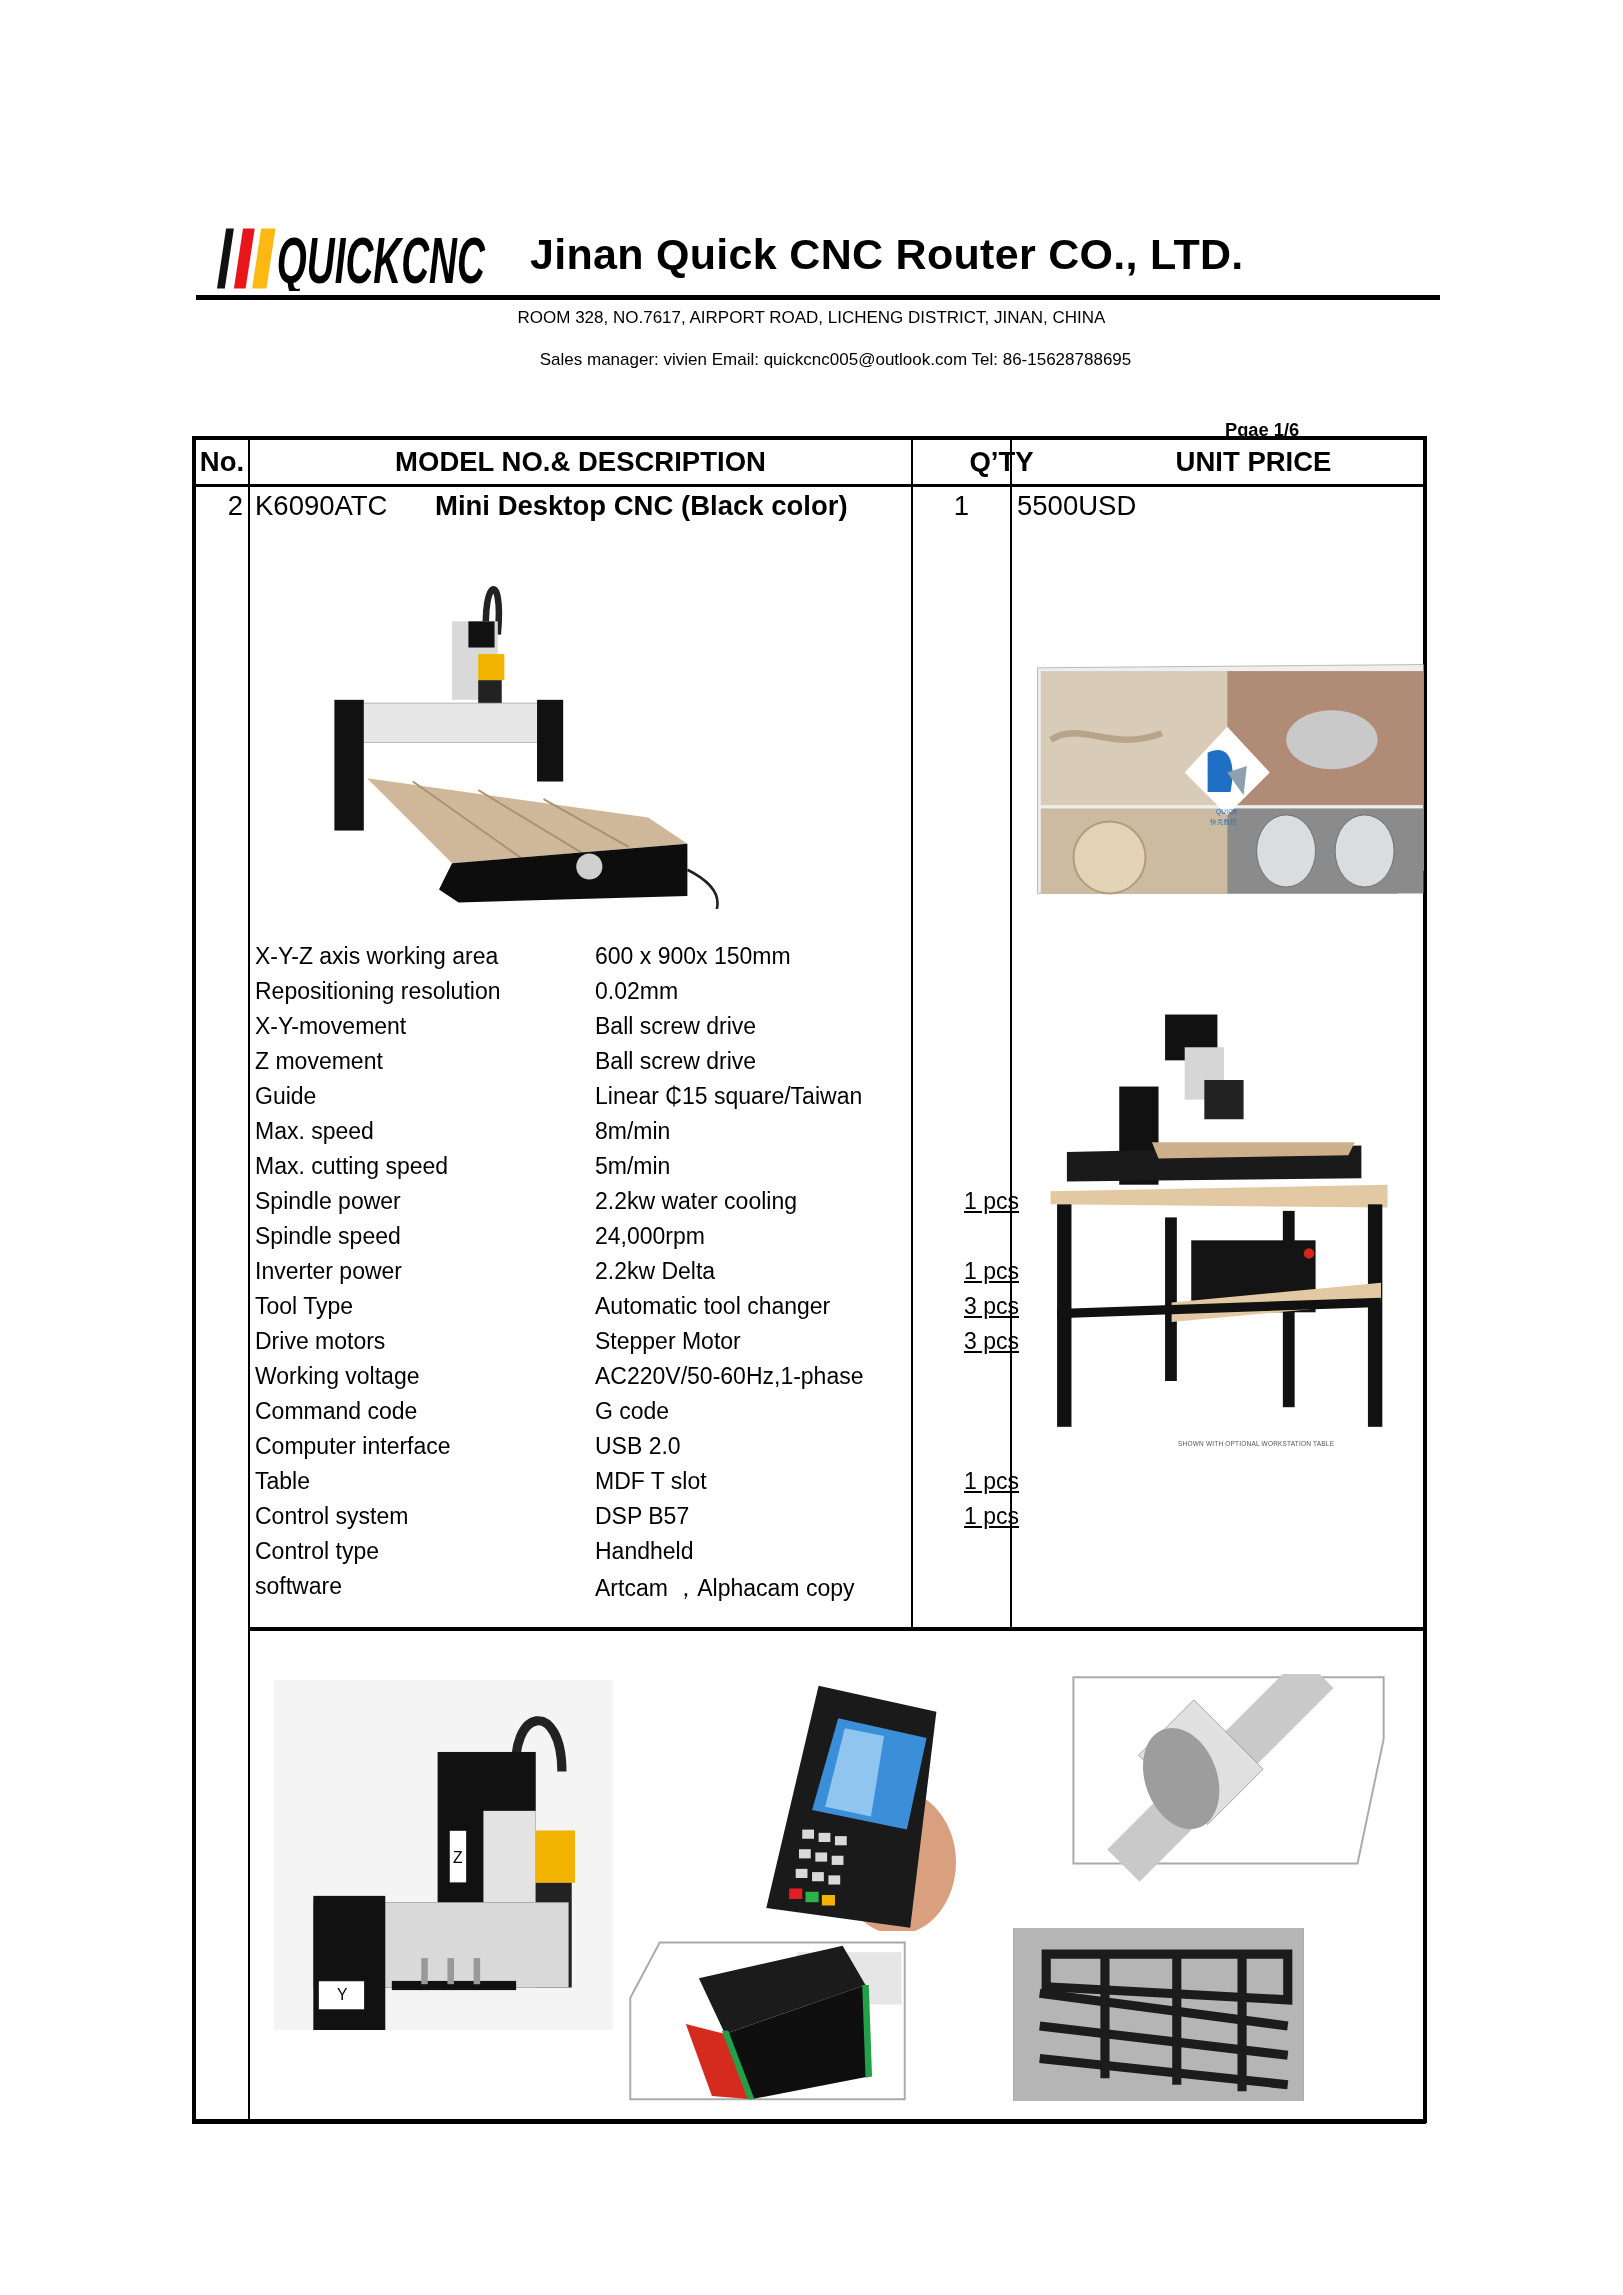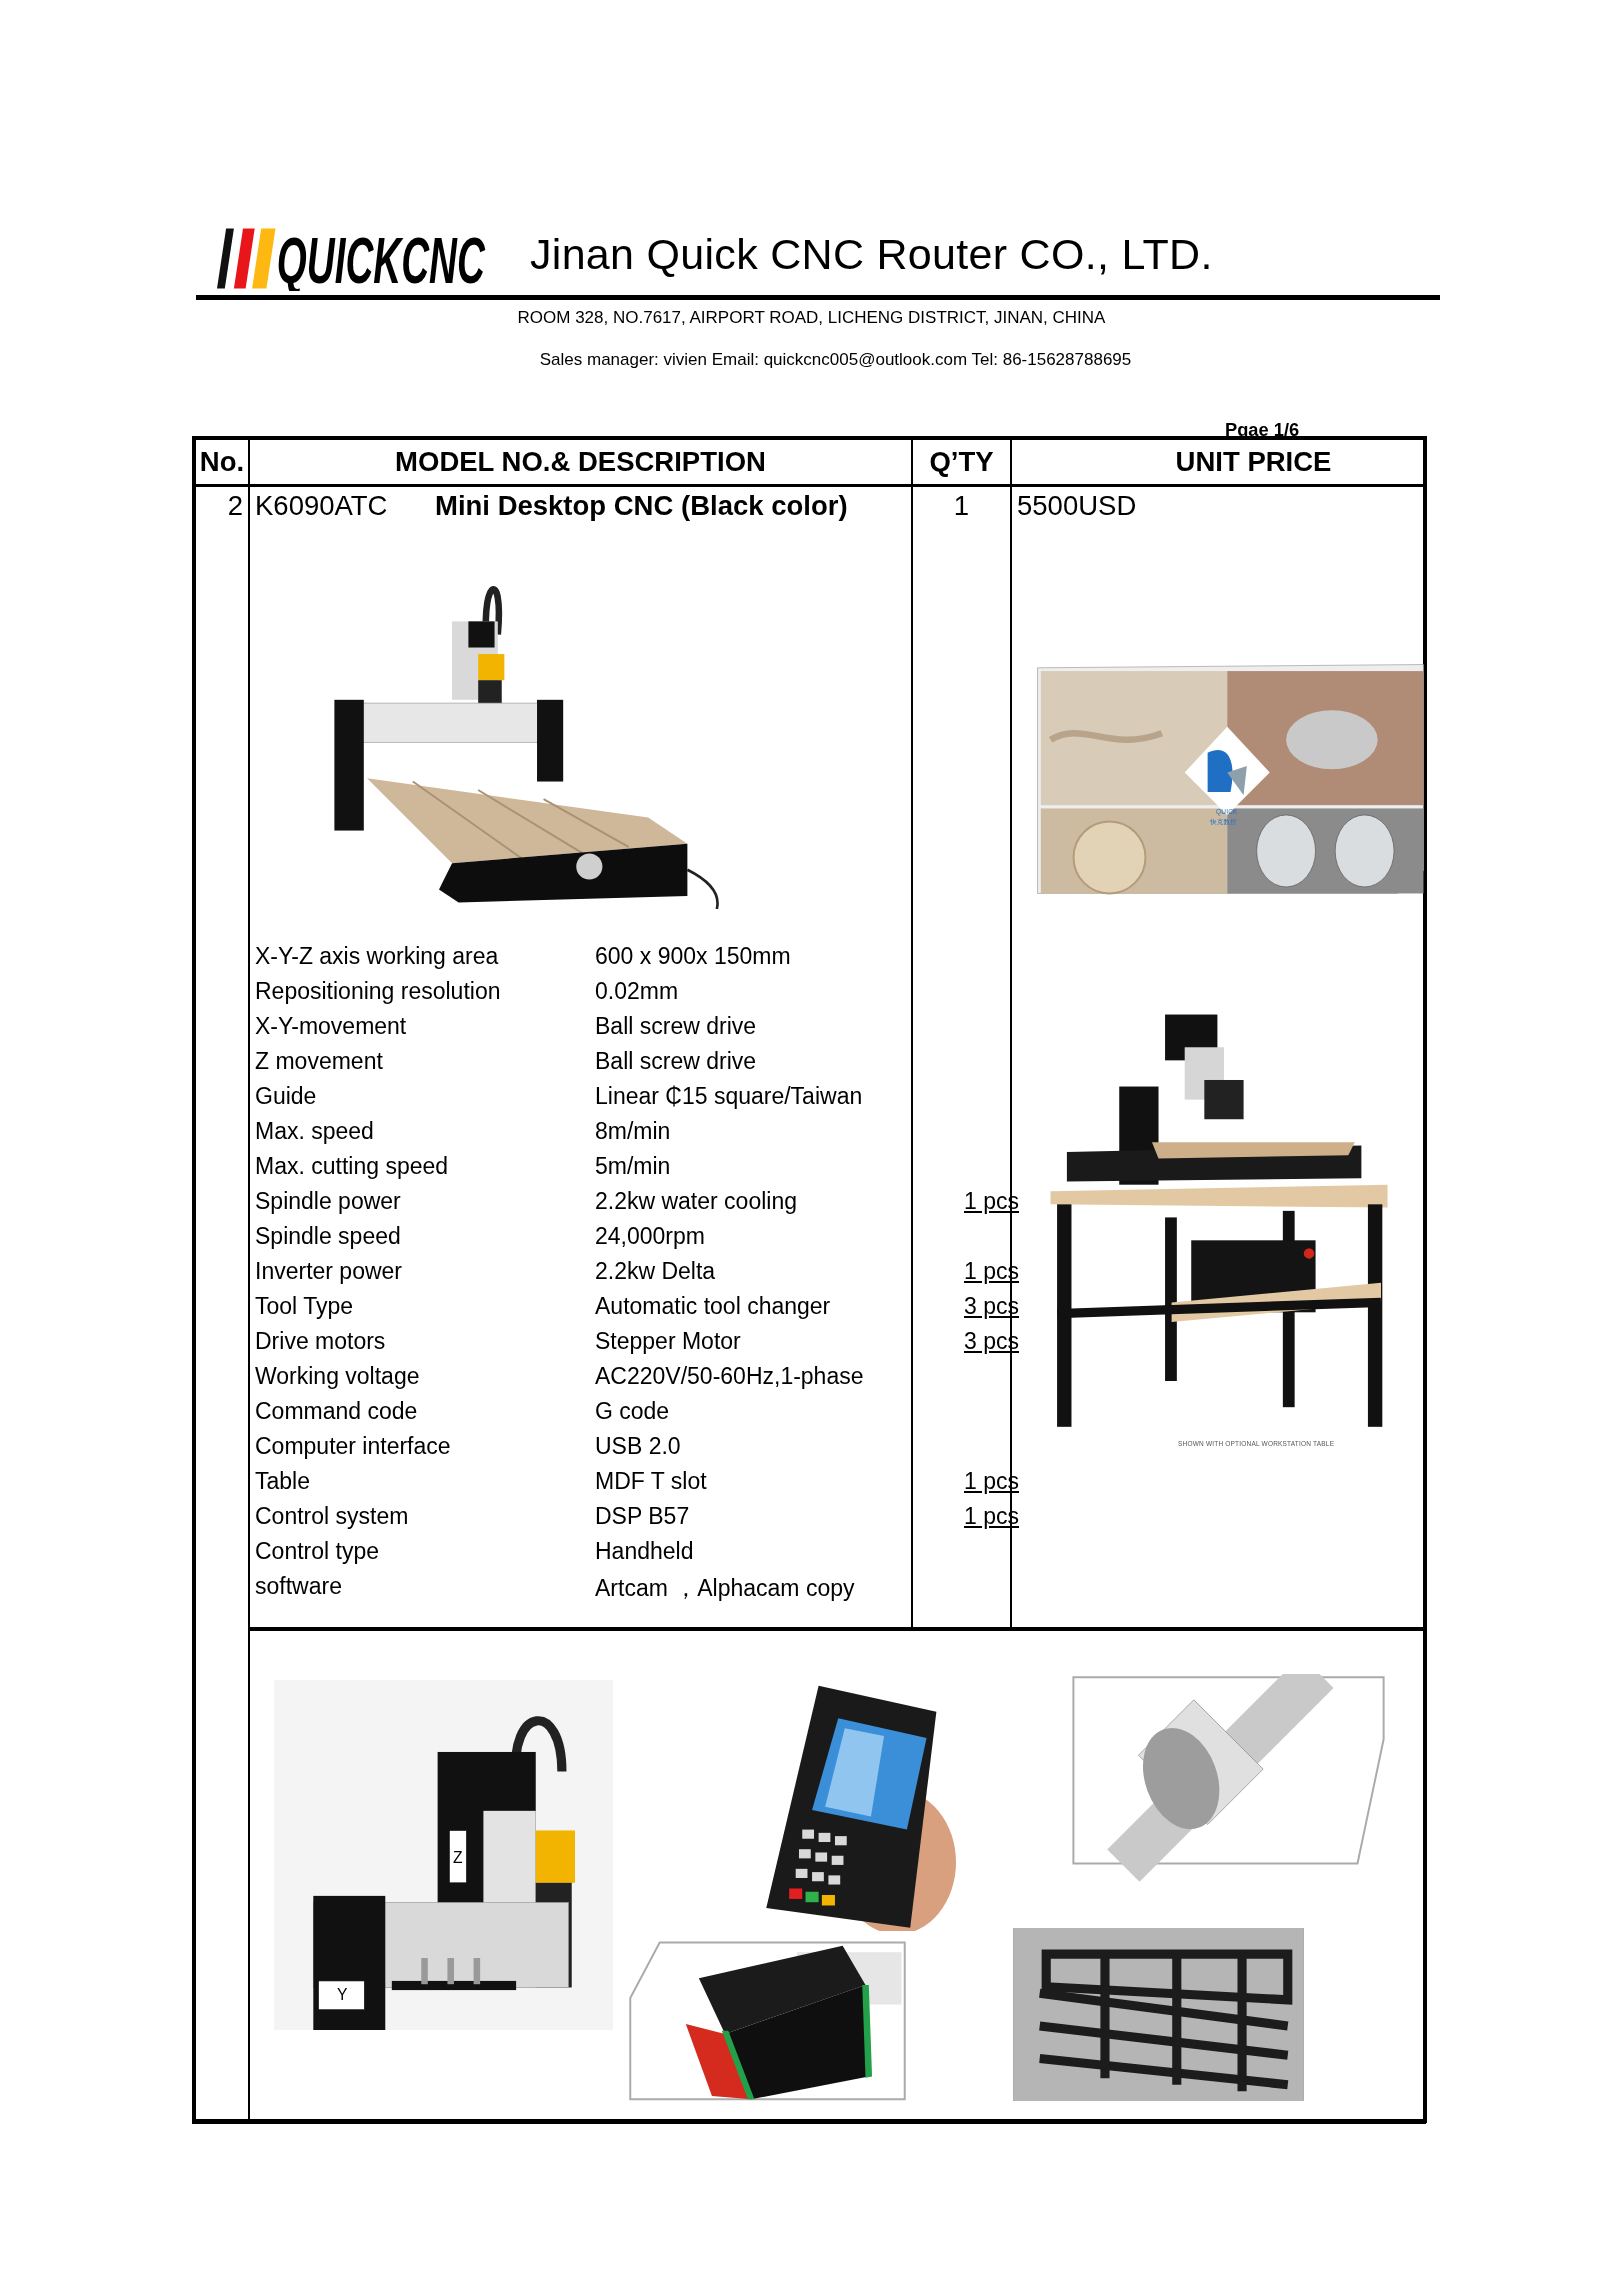--- a/index.html
+++ b/index.html
@@ -2,21 +2,21 @@
 <html style="font-size:10.5px"><head>
 <meta charset="utf-8">
 <style>
   html, body { margin: 0; padding: 0; background: #ffffff; }
   body { width: 1623px; height: 2295px; position: relative; overflow: hidden;
          font-family: "Liberation Sans", sans-serif; color: #000; }
   .abs { position: absolute; }
 
   
   .logo { left: 216px; top: 226px; width: 275px; height: 65px; }
-  .company { left: 530px; top: 230px; font-size: 43px; font-weight: normal; letter-spacing: 0.3px; white-space: nowrap; }
+  .company { left: 530px; top: 230px; font-size: 43px; font-weight: bold; letter-spacing: 0.3px; white-space: nowrap; }
   .rule { left: 196px; top: 295px; width: 1244px; height: 4.6px; background: #000; }
   .addr { left: 0; width: 1623px; text-align: center; font-size: 17px; white-space: nowrap; }
   .addr1 { top: 308px; }
   .addr2 { top: 350px; padding-left: 24px; }
   .page-no { left: 1225px; top: 419px; font-size: 18.3px; font-weight: bold; }
 
   
   .tb { background: #000; }
   .t-top { left: 192px; top: 436px; width: 1234px; height: 3.9px; }
   .t-bot { left: 192px; top: 2119px; width: 1234px; height: 4.6px; }
@@ -24,21 +24,21 @@
   .t-right { left: 1423px; top: 436px; width: 3.9px; height: 1687px; }
   .t-col-no { left: 248px; top: 436px; width: 2px; height: 1687px; }
   .t-col-qty { left: 911px; top: 436px; width: 2px; height: 1195px; }
   .t-col-price { left: 1010px; top: 436px; width: 2px; height: 1195px; }
   .t-hline { left: 192px; top: 484px; width: 1234px; height: 2.6px; }
   .t-row2 { left: 248px; top: 1627px; width: 1179px; height: 3.9px; }
 
   .th { top: 446px; font-size: 27.5px; font-weight: bold; text-align: center; white-space: nowrap; }
   .th-no { left: 196px; width: 52px; }
   .th-desc { left: 250px; width: 661px; }
-  .th-qty { left: 913px; width: 97px; }
+  .th-qty { left: 913px; width: 97px; padding-left: 40px; }
   .th-price { left: 1012px; width: 1066px - 1012px; width: 411px; margin-left: 36px; }
 
   .cell { top: 490px; font-size: 27.5px; white-space: nowrap; }
   .c-no { left: 196px; width: 47px; text-align: right; }
   .c-model { left: 255px; }
   .c-desc { left: 435px; font-weight: bold; }
   .c-qty { left: 913px; width: 97px; text-align: center; }
   .c-price { left: 1017px; }
 
   

